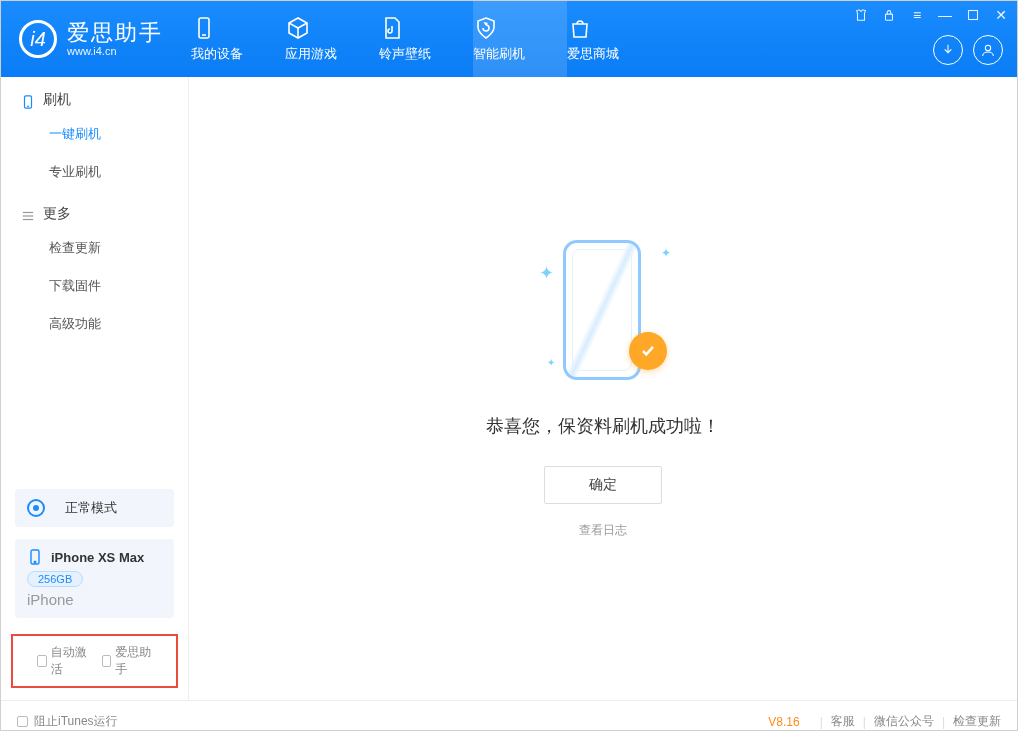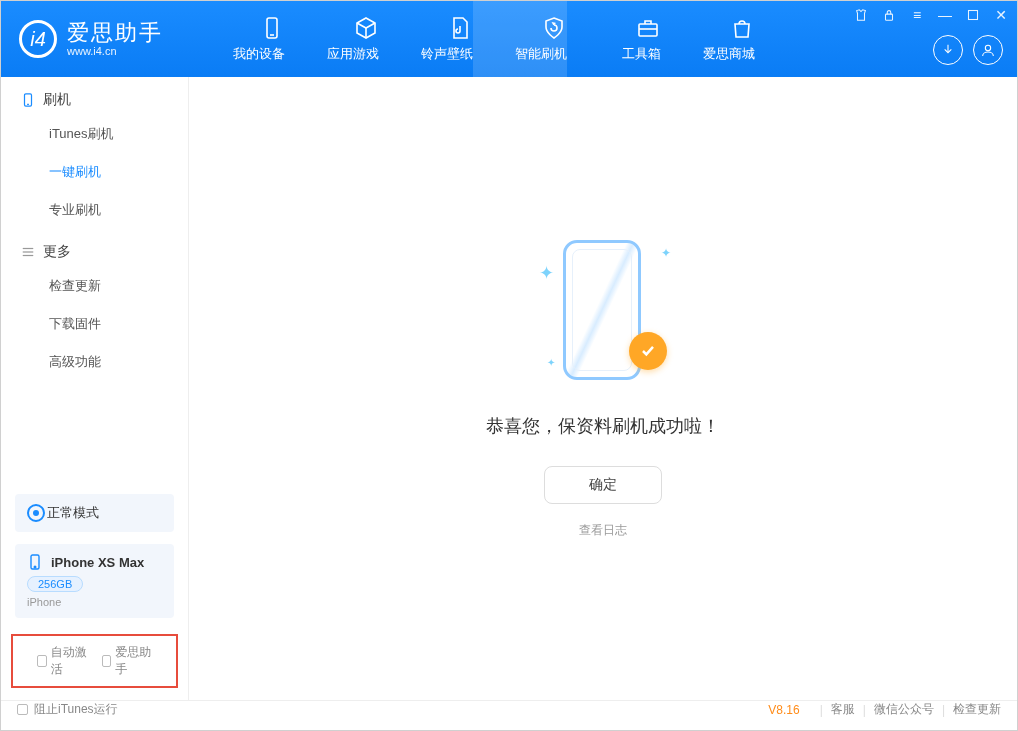--- a/index.html
+++ b/index.html
@@ -6,70 +6,70 @@
 body { background: #fff; width: 1018px; height: 731px; overflow: hidden; border: 1px solid #d0d0d0; }
 
 .header { background: linear-gradient(180deg, #1a8cff 0%, #0a7cf5 100%); height: 76px; display: flex; align-items: center; color: #fff; position: relative; }
 .logo-area { display: flex; align-items: center; padding: 0 18px; gap: 10px; }
 .logo-circle { width: 38px; height: 38px; border: 3px solid #fff; border-radius: 50%; display: flex; align-items: center; justify-content: center; font-size: 20px; font-weight: normal; color: #fff; font-style: italic; }
 .logo-text { display: flex; flex-direction: column; line-height: 1.1; }
 .logo-title { font-size: 22px; font-weight: 500; letter-spacing: 2px; }
 .logo-sub { font-size: 11px; opacity: .9; }
 
 .top-tabs { display: flex; height: 100%; margin-left: 10px; }
-.top-tab { width: 94px; height: 100%; display: flex; flex-direction: column; align-items: flex-end; justify-content: center; gap: 4px; cursor: pointer; font-size: 13px; position: relative; }
+.top-tab { width: 94px; height: 100%; display: flex; flex-direction: column; align-items: flex-start; justify-content: center; gap: 4px; cursor: pointer; font-size: 13px; position: relative; }
 .top-tab.active { background: rgba(255,255,255,.15); }
 .top-tab .ticon { width: 26px; height: 26px; display: flex; align-items: center; justify-content: center; }
 .top-tab .ticon svg { stroke: #fff; fill: none; stroke-width: 1.6; }
 
 .win-ctrls { position: absolute; right: 8px; top: 6px; display: flex; gap: 12px; align-items: center; }
 .win-ctrls span { width: 16px; height: 16px; display: inline-flex; align-items: center; justify-content: center; color: #fff; font-size: 14px; cursor: pointer; opacity: .9; }
 .round-btns { position: absolute; right: 14px; top: 34px; display: flex; gap: 10px; }
 .round-btn { width: 30px; height: 30px; border: 1.5px solid #fff; border-radius: 50%; display: flex; align-items: center; justify-content: center; cursor: pointer; }
 .round-btn svg { stroke: #fff; fill: none; stroke-width: 1.6; }
 
 .body { display: flex; height: calc(100% - 76px - 30px); }
 
 .sidebar { width: 188px; border-right: 1px solid #eee; display: flex; flex-direction: column; background: #fff; }
-.side-section { padding: 14px 0 6px 20px; display: flex; align-items: center; gap: 8px; color: #444; font-size: 14px; }
+.side-section { padding: 14px 0 6px 20px; display: flex; align-items: flex-end; gap: 8px; color: #444; font-size: 14px; }
 .side-section .sicon { width: 14px; height: 14px; display: inline-flex; }
 .side-items { }
 .side-item { padding: 10px 0 10px 48px; font-size: 13px; color: #555; cursor: pointer; }
 .side-item.active { color: #1a8cff; }
 .side-spacer { flex: 1; }
 
-.mode-panel, .device-panel { margin: 6px 14px; background: #f2f6fc; border-radius: 4px; padding: 10px 12px; font-size: 13px; color: #333; display: flex; align-items: flex-start; gap: 2px; }
+.mode-panel, .device-panel { margin: 6px 14px; background: #f2f6fc; border-radius: 4px; padding: 10px 12px; font-size: 13px; color: #333; display: flex; align-items: flex-start; gap: 20px; }
 .mode-icon { width: 18px; height: 18px; border: 2px solid #1a8cff; border-radius: 50%; display: inline-flex; align-items: center; justify-content: center; position: relative; }
 .mode-icon::after { content: ""; width: 6px; height: 6px; background: #1a8cff; border-radius: 50%; }
 .device-panel { flex-direction: column; align-items: flex-start; gap: 4px; }
 .device-top { display: flex; align-items: center; gap: 8px; font-weight: 600; }
 .device-icon { width: 16px; height: 16px; }
 .cap-badge { display: inline-block; background: #e6f1ff; color: #1a8cff; border: 1px solid #b8dcff; border-radius: 10px; padding: 1px 10px; font-size: 11px; margin-top: 2px; }
-.device-sub { font-size: 11px; color: #999; }
+.device-sub { font-size: 15px; color: #999; }
 
 .chk-row { margin: 10px 10px 12px; border: 2px solid #e74c3c; padding: 8px 24px; display: flex; gap: 14px; font-size: 12px; color: #888; }
 .chk { display: flex; align-items: center; gap: 4px; cursor: pointer; }
 .chk .box { width: 12px; height: 12px; border: 1px solid #bbb; border-radius: 2px; display: inline-block; }
 
 .main { flex: 1; position: relative; display: flex; flex-direction: column; align-items: center; justify-content: center; }
 .illus { width: 140px; height: 150px; position: relative; margin-bottom: 26px; }
 .phone { width: 78px; height: 140px; border: 3px solid #8fc9ff; border-radius: 14px; background: #fff; position: absolute; left: 30px; top: 2px; overflow: hidden; }
 .phone::after { content: ""; position: absolute; inset: 6px; border: 1px solid #e6f0fb; border-radius: 8px; }
 .shine { position: absolute; inset: 0; background: linear-gradient(115deg, transparent 45%, rgba(143,201,255,.35) 50%, transparent 55%); }
 .check-badge { position: absolute; right: 6px; bottom: 18px; width: 38px; height: 38px; background: #ffa726; border-radius: 50%; display: flex; align-items: center; justify-content: center; box-shadow: 0 2px 6px rgba(255,167,38,.4); }
 .check-badge svg { stroke: #fff; stroke-width: 3; fill: none; }
 .spark1 { position: absolute; left: 6px; top: 24px; color: #7dd3fc; font-size: 18px; }
 .spark2 { position: absolute; right: 2px; top: 8px; color: #7dd3fc; font-size: 12px; }
 .spark3 { position: absolute; left: 14px; bottom: 20px; color: #7dd3fc; font-size: 10px; }
 
 .success-msg { font-size: 18px; color: #333; margin-bottom: 28px; }
-.ok-btn { border: 1px solid #ddd; background: #fff; padding: 9px 44px; font-size: 14px; color: #444; cursor: pointer; border-radius: 8px; margin-bottom: 18px; }
+.ok-btn { border: 1px solid #ddd; background: #fff; padding: 9px 44px; font-size: 14px; color: #444; cursor: pointer; border-radius: 2px; margin-bottom: 18px; }
 .log-link { font-size: 12px; color: #999; cursor: pointer; }
 
-.footer { height: 30px; border-top: 1px solid #eee; display: flex; align-items: flex-start; padding: 0 16px; font-size: 12px; color: #888; }
+.footer { height: 30px; border-top: 1px solid #eee; display: flex; align-items: flex-end; padding: 0 16px; font-size: 12px; color: #888; }
 .footer .fchk { display: flex; align-items: center; gap: 6px; }
 .footer .fchk .box { width: 11px; height: 11px; border: 1px solid #bbb; border-radius: 2px; }
 .footer-spacer { flex: 1; }
 .flinks { display: flex; align-items: center; gap: 8px; margin-left: 28px; }
 .flinks .sep { color: #ddd; }
 .flinks span { cursor: pointer; }
 .ver { color: #ff8c1a; margin-right: 12px; }
 </style>
 </head>
 <body>
@@ -117,30 +117,20 @@
             <path d="M12 2 L20 5 V11 C20 17 12 22 12 22 C12 22 4 17 4 11 V5 Z"></path>
             <path d="M9 12 a3 3 0 1 0 3 -3"></path>
             <path d="M12 9 l-1 -2 l2.5 .5"></path>
           </svg>
         </span>
       <span>智能刷机</span>
     </div>
     <div class="top-tab">
       <span class="ticon">
           <svg viewBox="0 0 24 24" width="24" height="24">
-            <rect x="3" y="8" width="18" height="12" rx="1"></rect>
-            <path d="M9 8 V5 H15 V8"></path>
-            <line x1="3" y1="13" x2="21" y2="13"></line>
-          </svg>
-        </span>
-      <span>工具箱</span>
-    </div>
-    <div class="top-tab">
-      <span class="ticon">
-          <svg viewBox="0 0 24 24" width="24" height="24">
             <path d="M5 8 H19 L18 21 H6 Z"></path>
             <path d="M9 8 a3 3 0 0 1 6 0"></path>
           </svg>
         </span>
       <span>爱思商城</span>
     </div>
   </div>
   <div class="win-ctrls">
     <span>
         <svg viewBox="0 0 16 16" width="14" height="14" stroke="#fff" fill="none" stroke-width="1.2">
@@ -183,21 +173,20 @@
     <div class="side-section">
       <span class="sicon">
           <svg viewBox="0 0 16 16" width="14" height="14" stroke="#1a8cff" fill="none" stroke-width="1.4">
             <rect x="4" y="1" width="8" height="14" rx="1.5"></rect>
             <line x1="7" y1="13" x2="9" y2="13"></line>
           </svg>
         </span>
       <span>刷机</span>
     </div>
     <div class="side-items">
-      <div class="side-item">iTunes刷机</div>
       <div class="side-item active">一键刷机</div>
       <div class="side-item">专业刷机</div>
     </div>
     <div class="side-section">
       <span class="sicon">
           <svg viewBox="0 0 16 16" width="14" height="14" stroke="#999" fill="none" stroke-width="1.4">
             <line x1="2" y1="4" x2="14" y2="4"></line>
             <line x1="2" y1="8" x2="14" y2="8"></line>
             <line x1="2" y1="12" x2="14" y2="12"></line>
           </svg>

